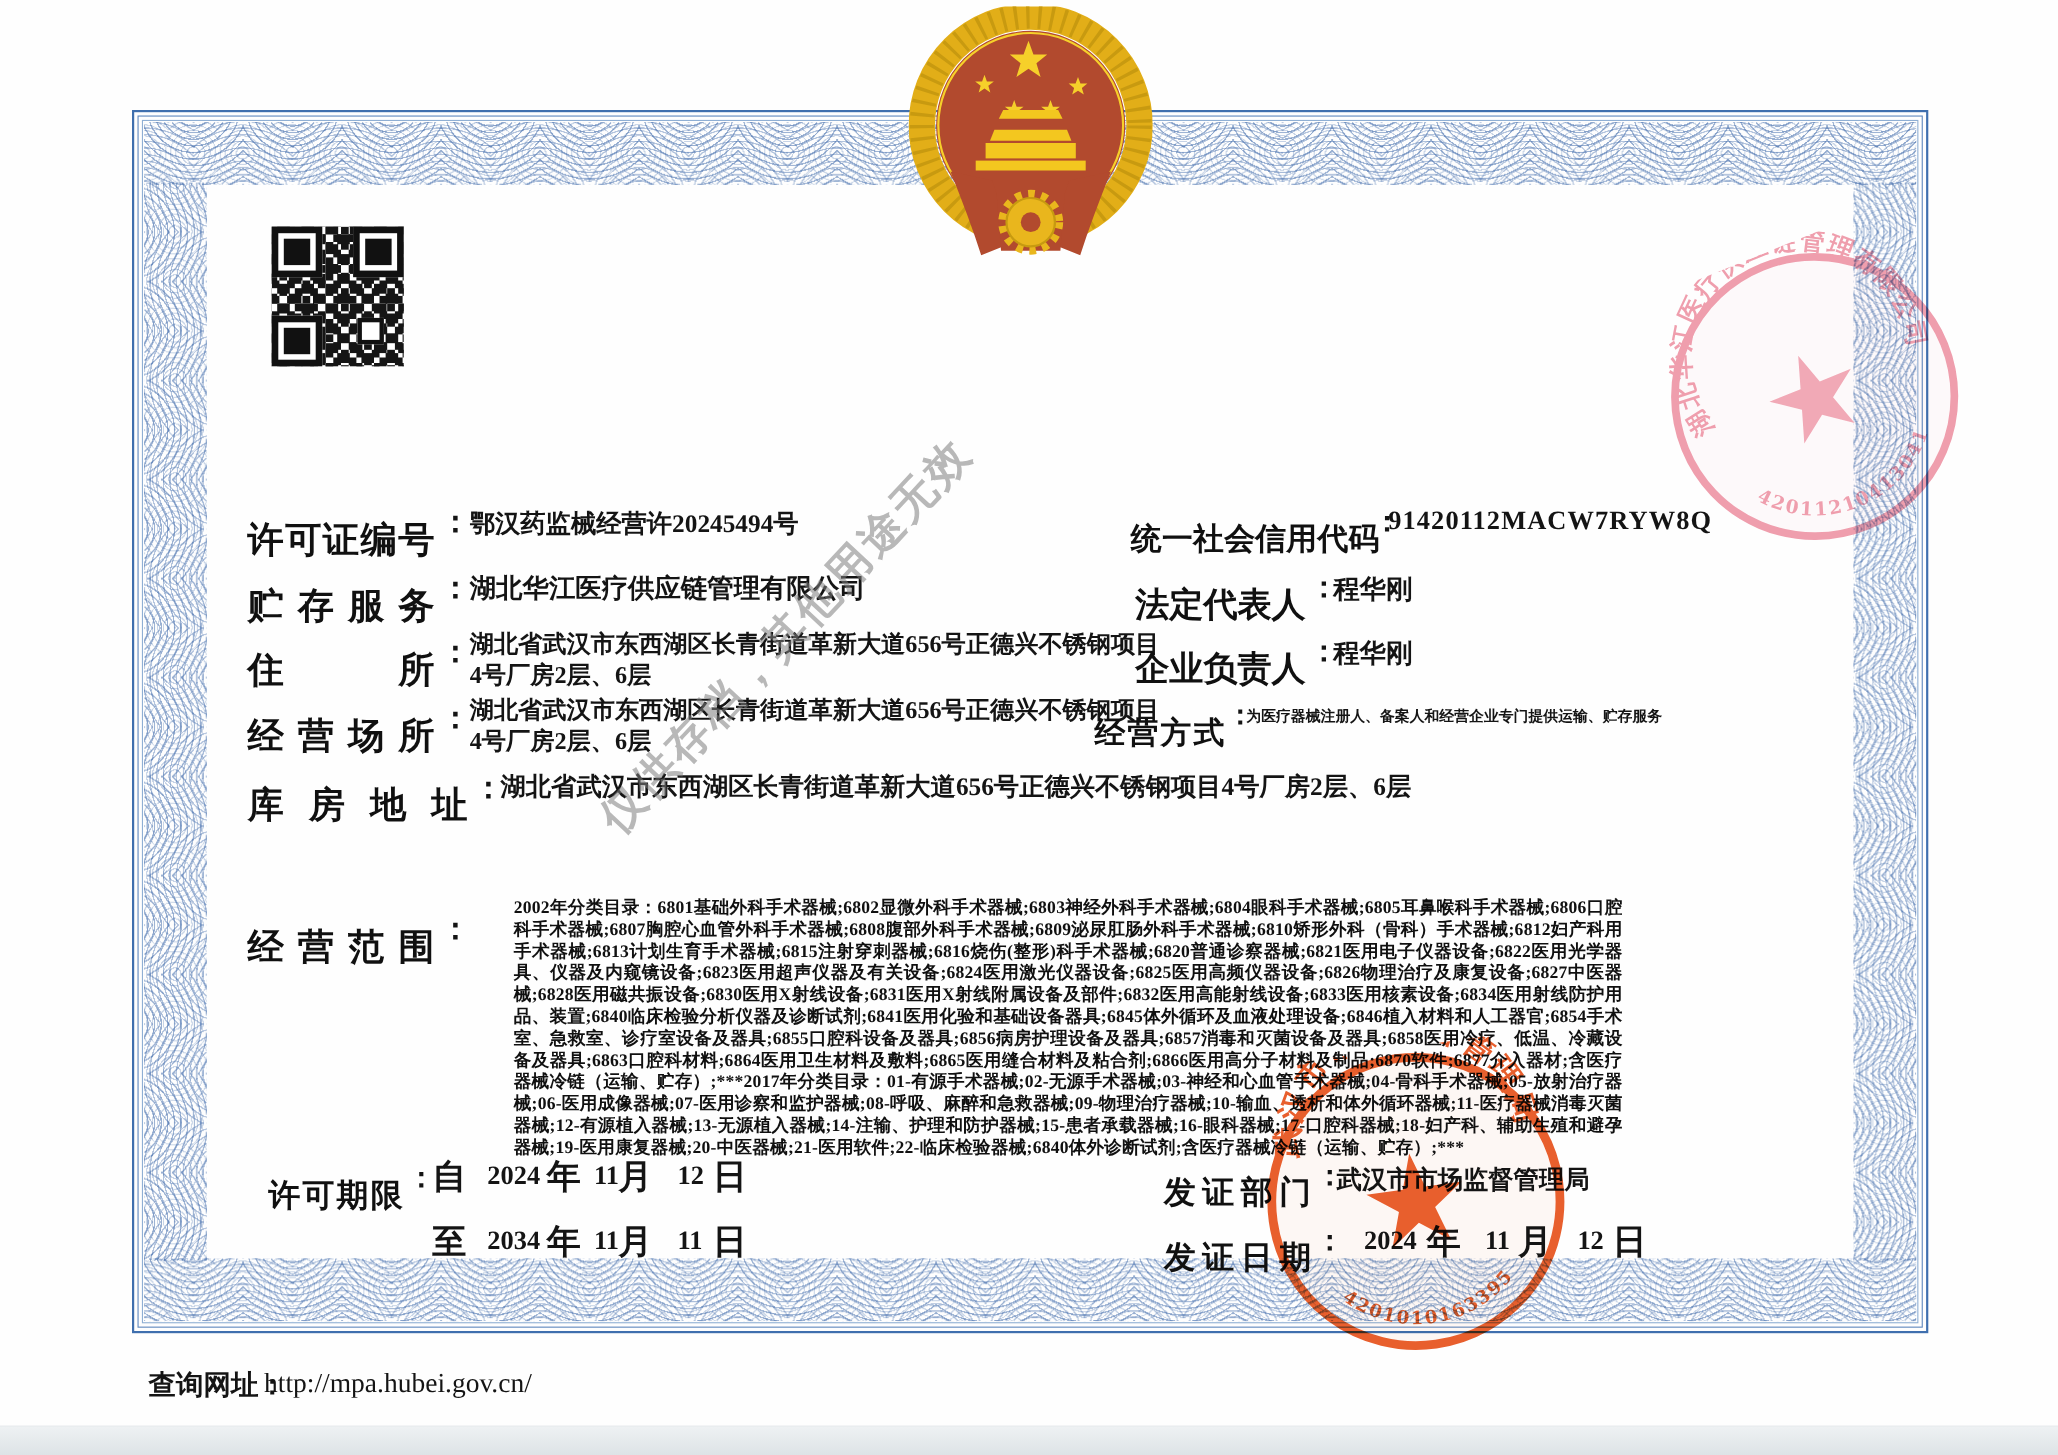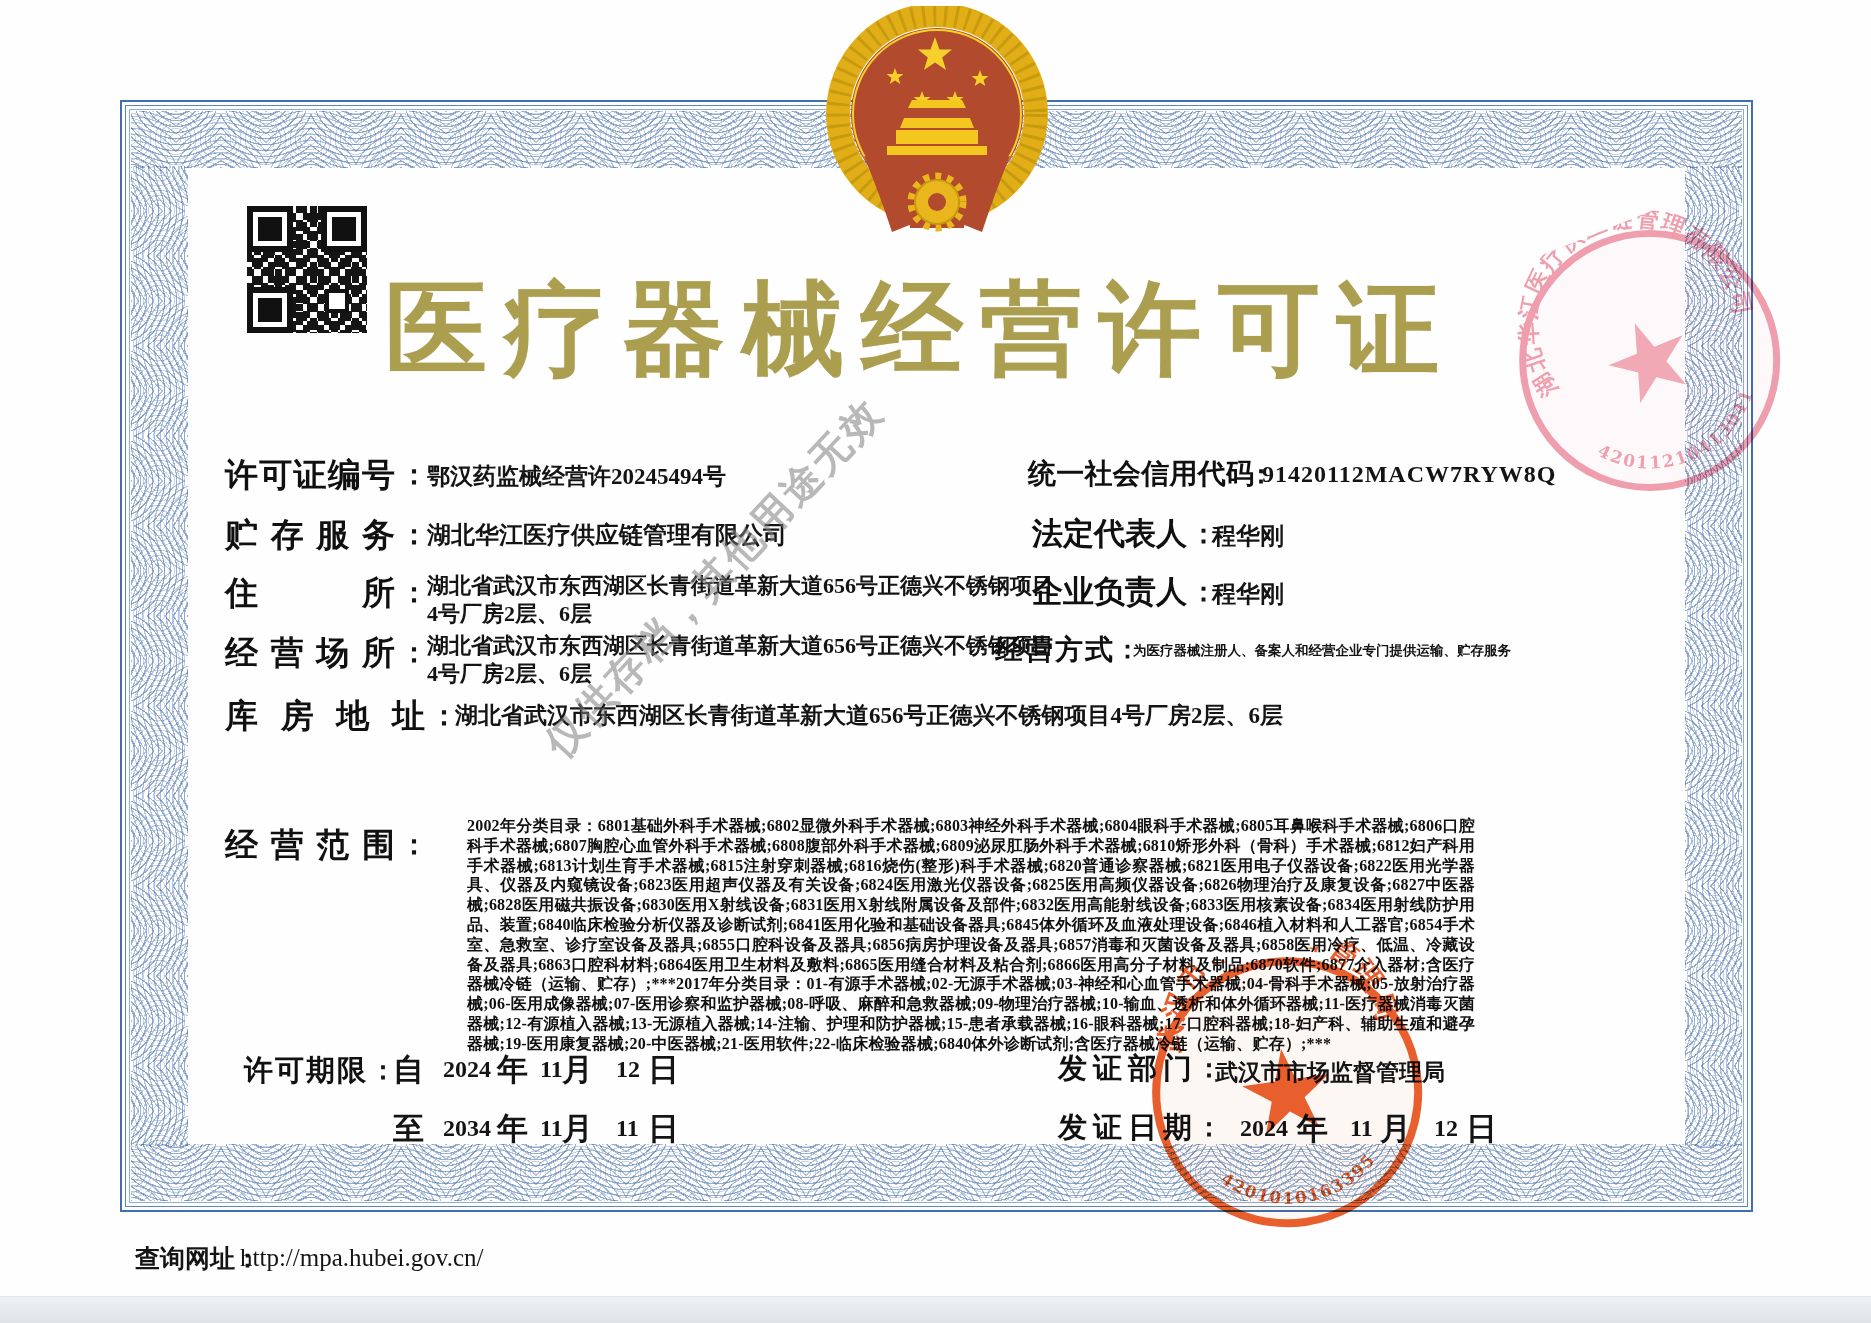--- a/index.html
+++ b/index.html
@@ -37,21 +37,21 @@
         repeating-conic-gradient(#151515 0 25%, transparent 0 50%) 0 0/14px 14px,
         repeating-conic-gradient(#151515 0 25%, transparent 0 50%) 5px 7px/22px 18px,
         #ffffff;}
   .finder{position:absolute;width:34px;height:34px;border:6px solid #111;background:#fff;}
   .finder::after{content:"";position:absolute;inset:5px;background:#111;}
   .f-tl{left:0;top:0;} .f-tr{right:0;top:0;} .f-bl{left:0;bottom:0;}
   .qr-align{position:absolute;right:18px;bottom:20px;width:16px;height:16px;border:4px solid #111;background:#fff;}
 
   
   .abs{position:absolute;z-index:4;white-space:nowrap;}
-  .lab{font-weight:700;color:#101010;text-align:justify;text-align-last:justify;display:inline-block;}
+  .lab{font-weight:700;color:#101010;text-align:justify;text-align-last:justify;display:inline-block;margin-top:16px;}
   .colon{font-weight:700;}
   .val{font-weight:600;}
   .wrapval{white-space:normal;}
   .scope{position:absolute;left:467px;top:816px;width:1008px;z-index:4;
          font-size:16px;line-height:19.8px;font-weight:600;color:#101010;
          text-align:justify;white-space:normal;letter-spacing:.2px;}
 
   
   .watermark{position:absolute;left:553px;top:723px;z-index:6;pointer-events:none;
              font-size:40px;font-weight:600;letter-spacing:3px;color:rgba(125,125,125,.55);
@@ -102,21 +102,20 @@
     <circle cx="111" cy="196" r="9" fill="#b24a2e"></circle>
   </svg>
 
   <div class="qr">
     <div class="finder f-tl"></div>
     <div class="finder f-tr"></div>
     <div class="finder f-bl"></div>
     <div class="qr-align"></div>
   </div>
 
-  <div class="title">医疗器械经营许可证</div>
 
   <span class="abs lab" style="left:225px;top:453px;width:170px;font-size:33px;">许可证编号</span>
   <span class="abs colon" style="left:400px;top:456px;font-size:28px;">：</span>
   <span class="abs val" style="left:427px;top:461px;font-size:23px;text-align:right;">鄂汉药监械经营许20245494号</span>
 
   <span class="abs lab" style="left:1028px;top:455px;width:226px;font-size:28px;">统一社会信用代码</span>
   <span class="abs colon" style="left:1248px;top:457px;font-size:26px;">：</span>
   <span class="abs val" style="left:1262px;top:461px;font-size:24px;letter-spacing:1px;">91420112MACW7RYW8Q</span>
 
   <span class="abs lab" style="left:225px;top:513px;width:170px;font-size:33px;">贮存服务</span>

